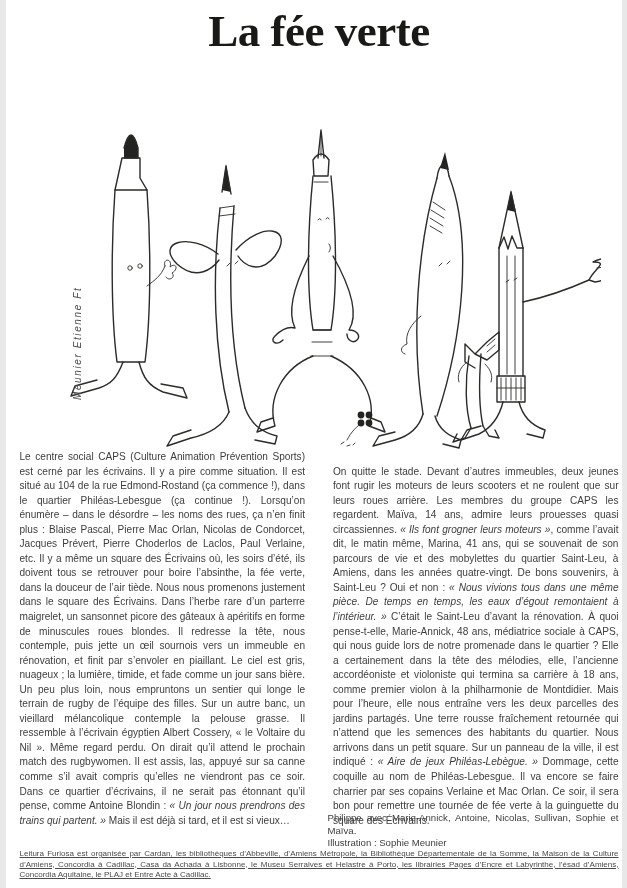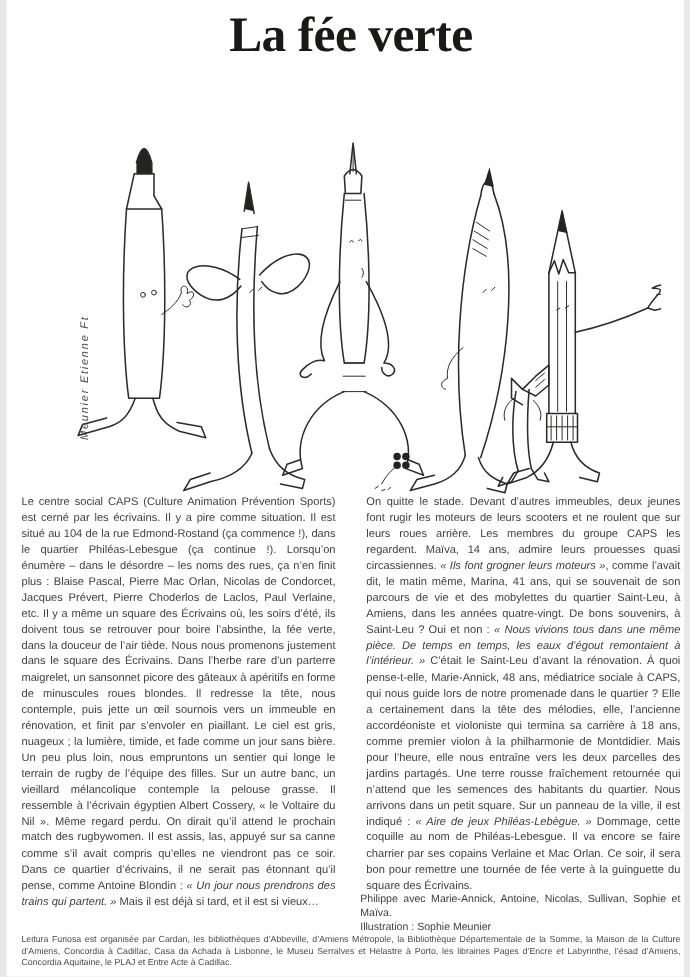--- a/index.html
+++ b/index.html
@@ -15,37 +15,38 @@
   }
   .illustration{position:absolute;top:116px;left:35px;width:560px;height:336px;}
   .illustration svg{display:block;width:560px;height:336px;}
   .signature{
     position:absolute;left:66px;top:400px;transform:rotate(-90deg);
     transform-origin:left top;white-space:nowrap;
     font-size:10px;font-style:italic;color:#4a4a4a;letter-spacing:1.6px;
   }
   .columns{
     position:absolute;top:450px;left:14px;width:599px;
-    display:flex;gap:28px;
+    display:flex;gap:28px;align-items:flex-end;
   }
   .col{
     width:291px;text-align:justify;
     font-size:10.1px;line-height:14.55px;color:#3d3d3d;
     hyphens:manual;
   }
   .byline{
     position:absolute;left:322px;top:812px;width:291px;
     font-size:9.6px;line-height:12.5px;color:#3d3d3d;
   }
   .byline .l1{text-align:justify;text-align-last:justify;}
   .byline .l2{text-align:left;}
   .footer{
     position:absolute;left:14px;top:849px;width:599px;
     font-size:8px;line-height:10.5px;color:#4a4a4a;
     text-align:justify;
+    text-decoration:underline;
   }
   .ink{stroke:#2b2b29;fill:none;stroke-width:1.4;stroke-linecap:round;stroke-linejoin:round;}
   .ink-thin{stroke:#2b2b29;fill:none;stroke-width:0.9;stroke-linecap:round;stroke-linejoin:round;}
   .ink-fill{fill:#232321;stroke:none;}
 </style>
 </head>
 <body>
 
 <div class="page">
 

